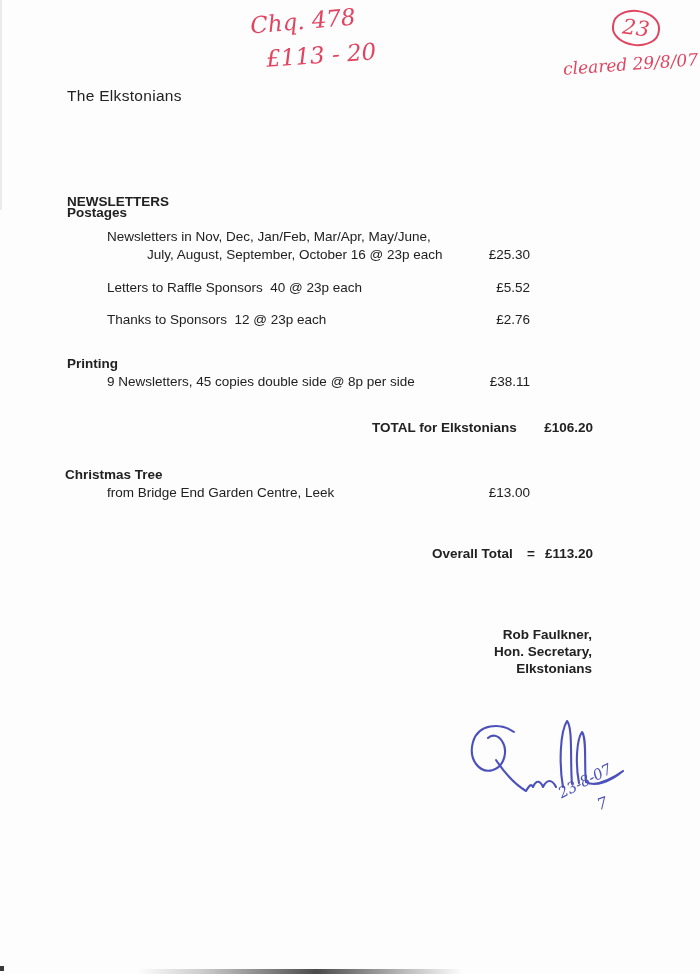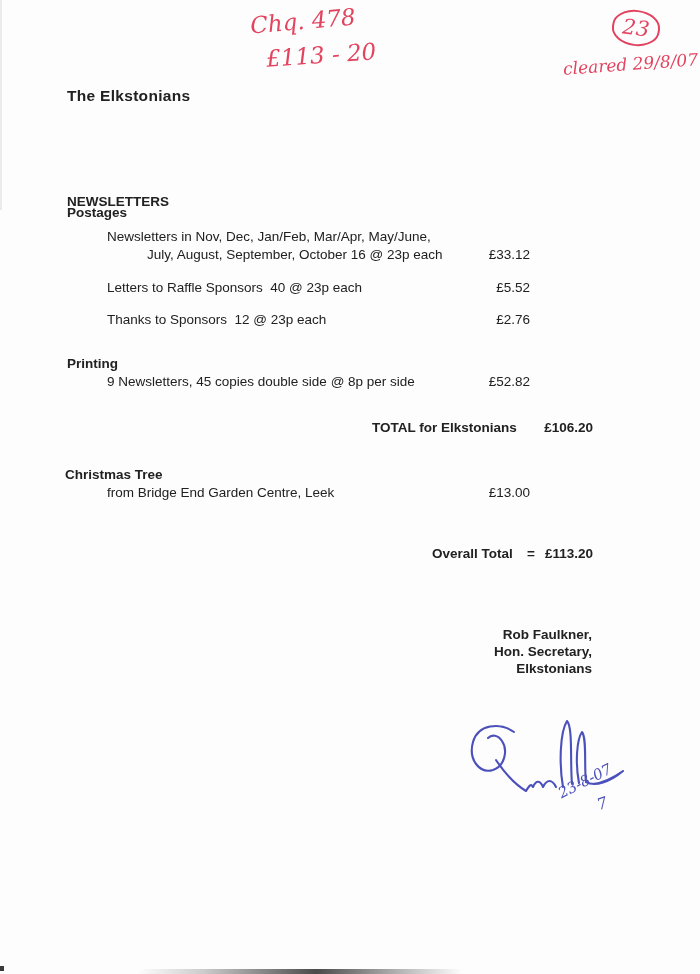--- a/index.html
+++ b/index.html
@@ -8,21 +8,21 @@
     width: 700px;
     height: 974px;
     background: #fdfdfd;
     font-family: "Liberation Sans", sans-serif;
     color: #212121;
     overflow: hidden;
   }
   .abs { position: absolute; }
   .b { font-weight: bold; }
   .t { font-size: 13.5px; line-height: 17px; white-space: pre; }
-  .title { font-size: 15.5px; font-weight: bold; letter-spacing: 0.3px; }
+  .title { font-size: 15.5px; font-weight: normal; letter-spacing: 0.3px; }
   .subtitle { font-size: 16px; font-weight: bold; letter-spacing: 0.2px; }
   .amount { text-align: right; }
 
   
   .hw {
     font-family: "DejaVu Serif", serif;
     font-style: italic;
     white-space: pre;
   }
   .hw-red { color: #e2435f; }
@@ -77,31 +77,31 @@
   </div>
   <div class="abs hw hw-red" style="left:563px; top:54px; font-size:17px; transform:rotate(-4deg);">cleared 29/8/07</div>
 
   <div class="abs title" style="left:67px; top:87px;">The Elkstonians</div>
 
   <div class="abs t b" style="left:67px; top:193px;">NEWSLETTERS</div>
   <div class="abs t b" style="left:67px; top:204px;">Postages</div>
 
   <div class="abs t" style="left:107px; top:228px;">Newsletters in Nov, Dec, Jan/Feb, Mar/Apr, May/June,</div>
   <div class="abs t" style="left:147px; top:246px;">July, August, September, October 16 @ 23p each</div>
-  <div class="abs t amount" style="right:170px; top:246px;">£33.12</div>
+  <div class="abs t amount" style="right:170px; top:246px;">£25.30</div>
 
   <div class="abs t" style="left:107px; top:279px;">Letters to Raffle Sponsors  40 @ 23p each</div>
   <div class="abs t amount" style="right:170px; top:279px;">£5.52</div>
 
   <div class="abs t" style="left:107px; top:311px;">Thanks to Sponsors  12 @ 23p each</div>
   <div class="abs t amount" style="right:170px; top:311px;">£2.76</div>
 
   <div class="abs t b" style="left:67px; top:355px;">Printing</div>
   <div class="abs t" style="left:107px; top:373px;">9 Newsletters, 45 copies double side @ 8p per side</div>
-  <div class="abs t amount" style="right:170px; top:373px;">£52.82</div>
+  <div class="abs t amount" style="right:170px; top:373px;">£38.11</div>
 
   <div class="abs t b" style="left:372px; top:419px;">TOTAL for Elkstonians</div>
   <div class="abs t b amount" style="right:107px; top:419px;">£106.20</div>
 
   <div class="abs t b" style="left:65px; top:466px;">Christmas Tree</div>
   <div class="abs t" style="left:107px; top:484px;">from Bridge End Garden Centre, Leek</div>
   <div class="abs t amount" style="right:170px; top:484px;">£13.00</div>
 
   <div class="abs t b" style="left:432px; top:545px;">Overall Total</div>
   <div class="abs t b" style="left:527px; top:545px;">=</div>

